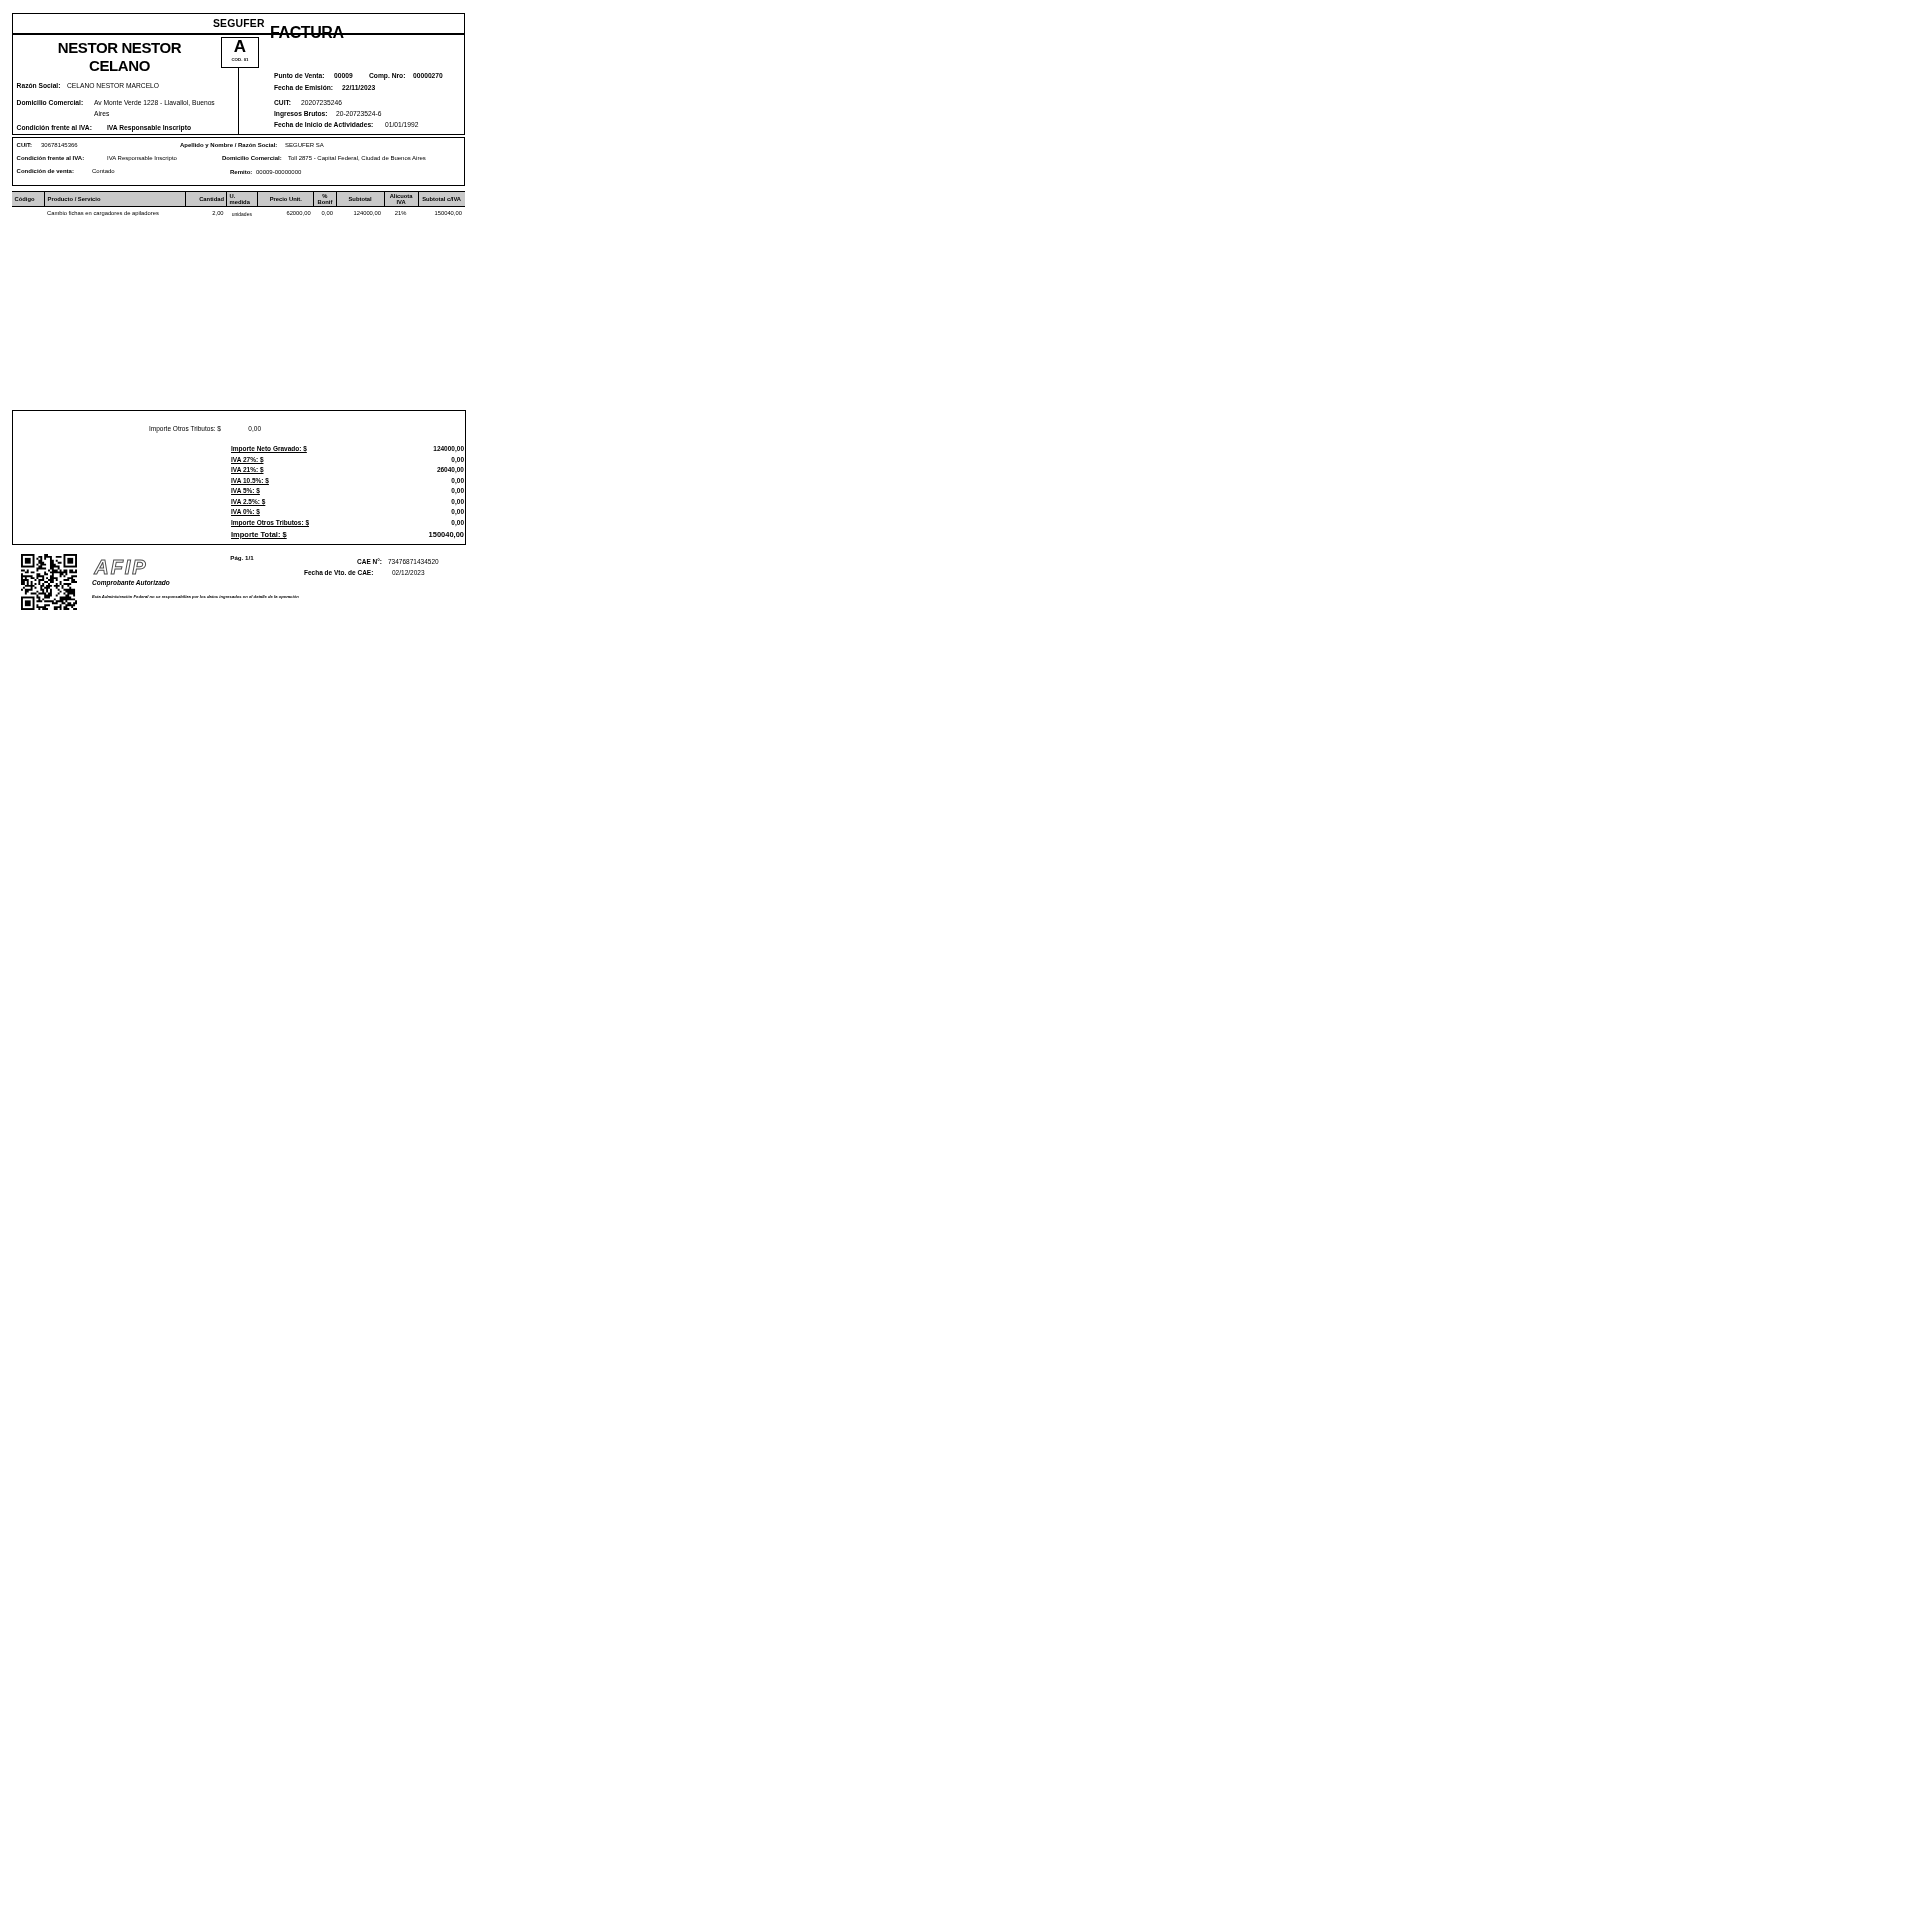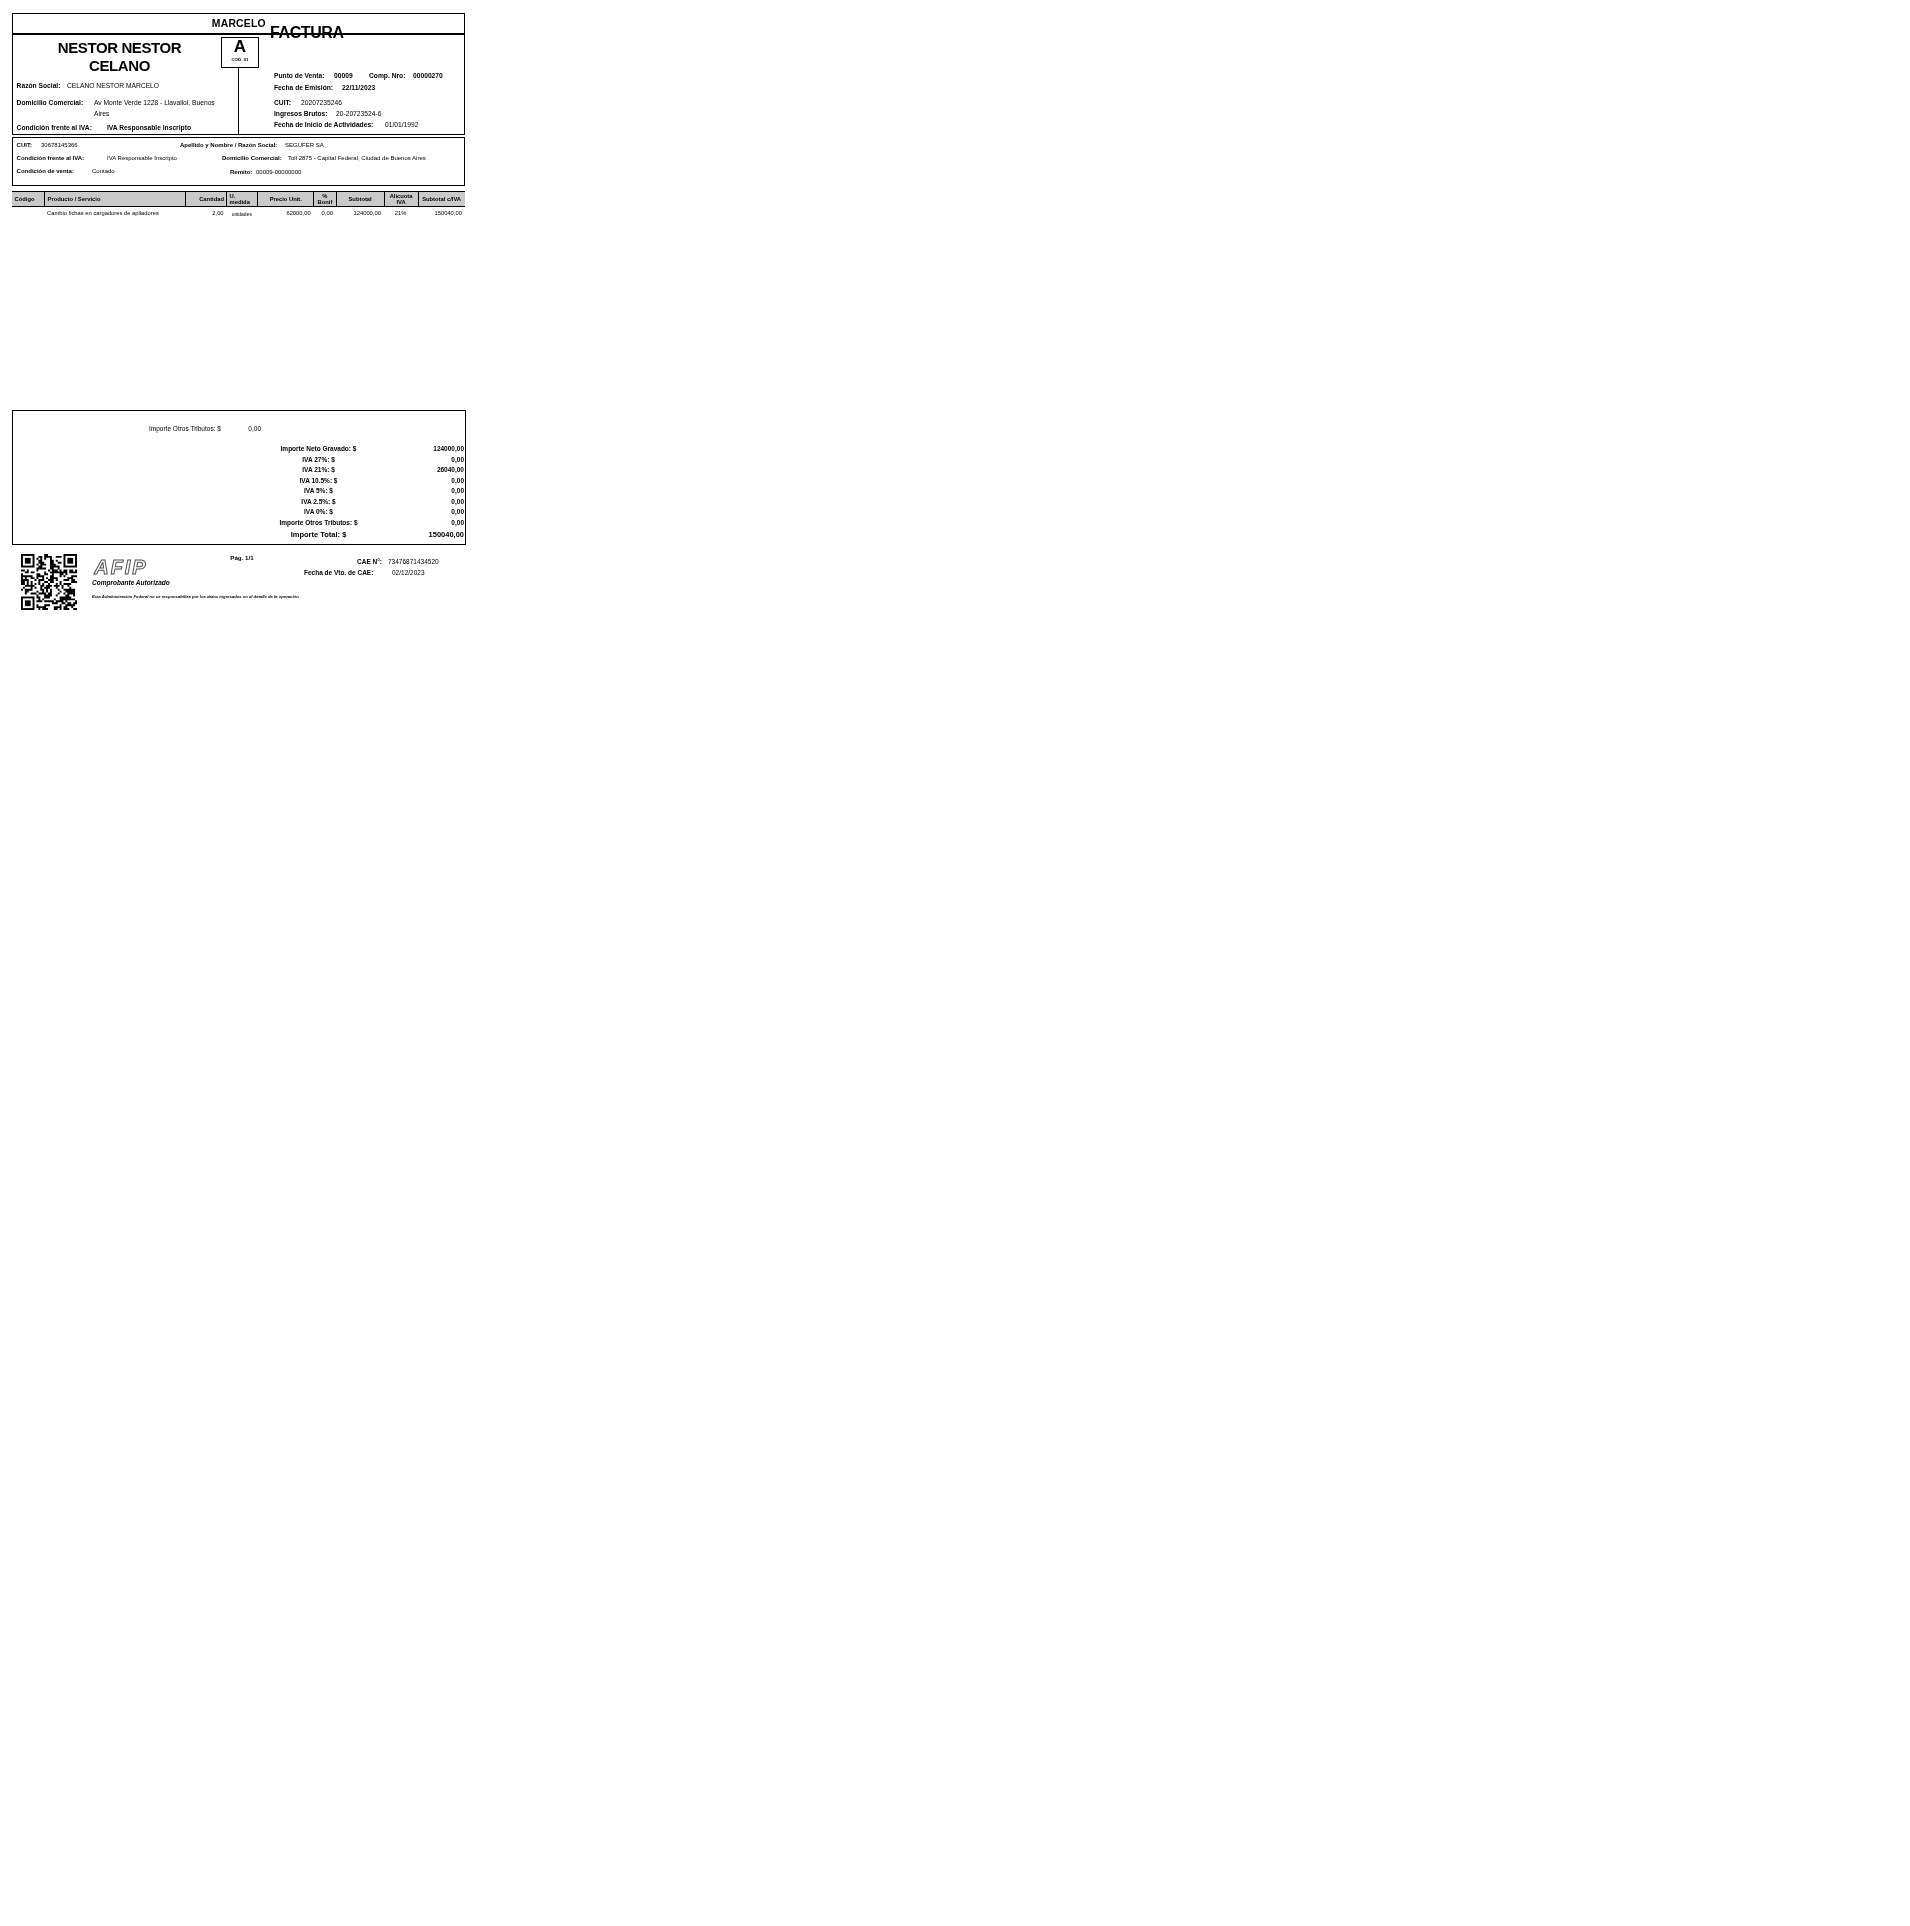--- a/index.html
+++ b/index.html
@@ -28,32 +28,32 @@
   .th{font-size:5.8px;font-weight:bold;box-sizing:border-box;padding:0 2.3px;line-height:6.2px;}
   .th+.th{border-left:0.6px solid #000;height:100%;display:flex;align-items:center;}
   .th.c{justify-content:center;text-align:center;}
   .th.r{justify-content:flex-end;text-align:right;}
   .trow{left:12.3px;top:210px;width:453px;display:flex;}
   .td{font-size:5.8px;box-sizing:border-box;padding:0 2.7px;}
   .w0{width:32px;}.w1{width:141px;}.w2{width:41px;}.w3{width:31px;}.w4{width:56px;}
   .w5{width:22.3px;}.w6{width:48px;}.w7{width:34px;}.w8{width:47px;}
   .ta-r{text-align:right;}.ta-c{text-align:center;}
   .totbox{left:11.6px;top:410px;width:454px;height:135px;border:0.8px solid #000;box-sizing:border-box;}
-  .tot-label{position:absolute;left:231px;width:175px;text-align:center;font-weight:bold;font-size:6.5px;}
+  .tot-label{position:absolute;left:231px;width:175px;text-align:left;font-weight:bold;font-size:6.5px;text-decoration:underline;}
   .tot-value{position:absolute;left:406px;width:58px;text-align:right;font-weight:bold;font-size:6.5px;}
   .footer-italic{font-style:italic;font-weight:bold;}
   .small-note{font-size:4.2px;}
 </style>
 </head>
 <body>
 
 <div class="page">
 
   <div class="abs band">
-    <span class="band-text">MARCELO</span>
+    <span class="band-text">SEGUFER</span>
   </div>
 
   <div class="abs hdrbox"></div>
   <div class="abs hdr-divider"></div>
 
   <div class="abs letterbox">
     <span class="letter">A</span>
     <span class="lettercode">COD. 01</span>
   </div>
 

